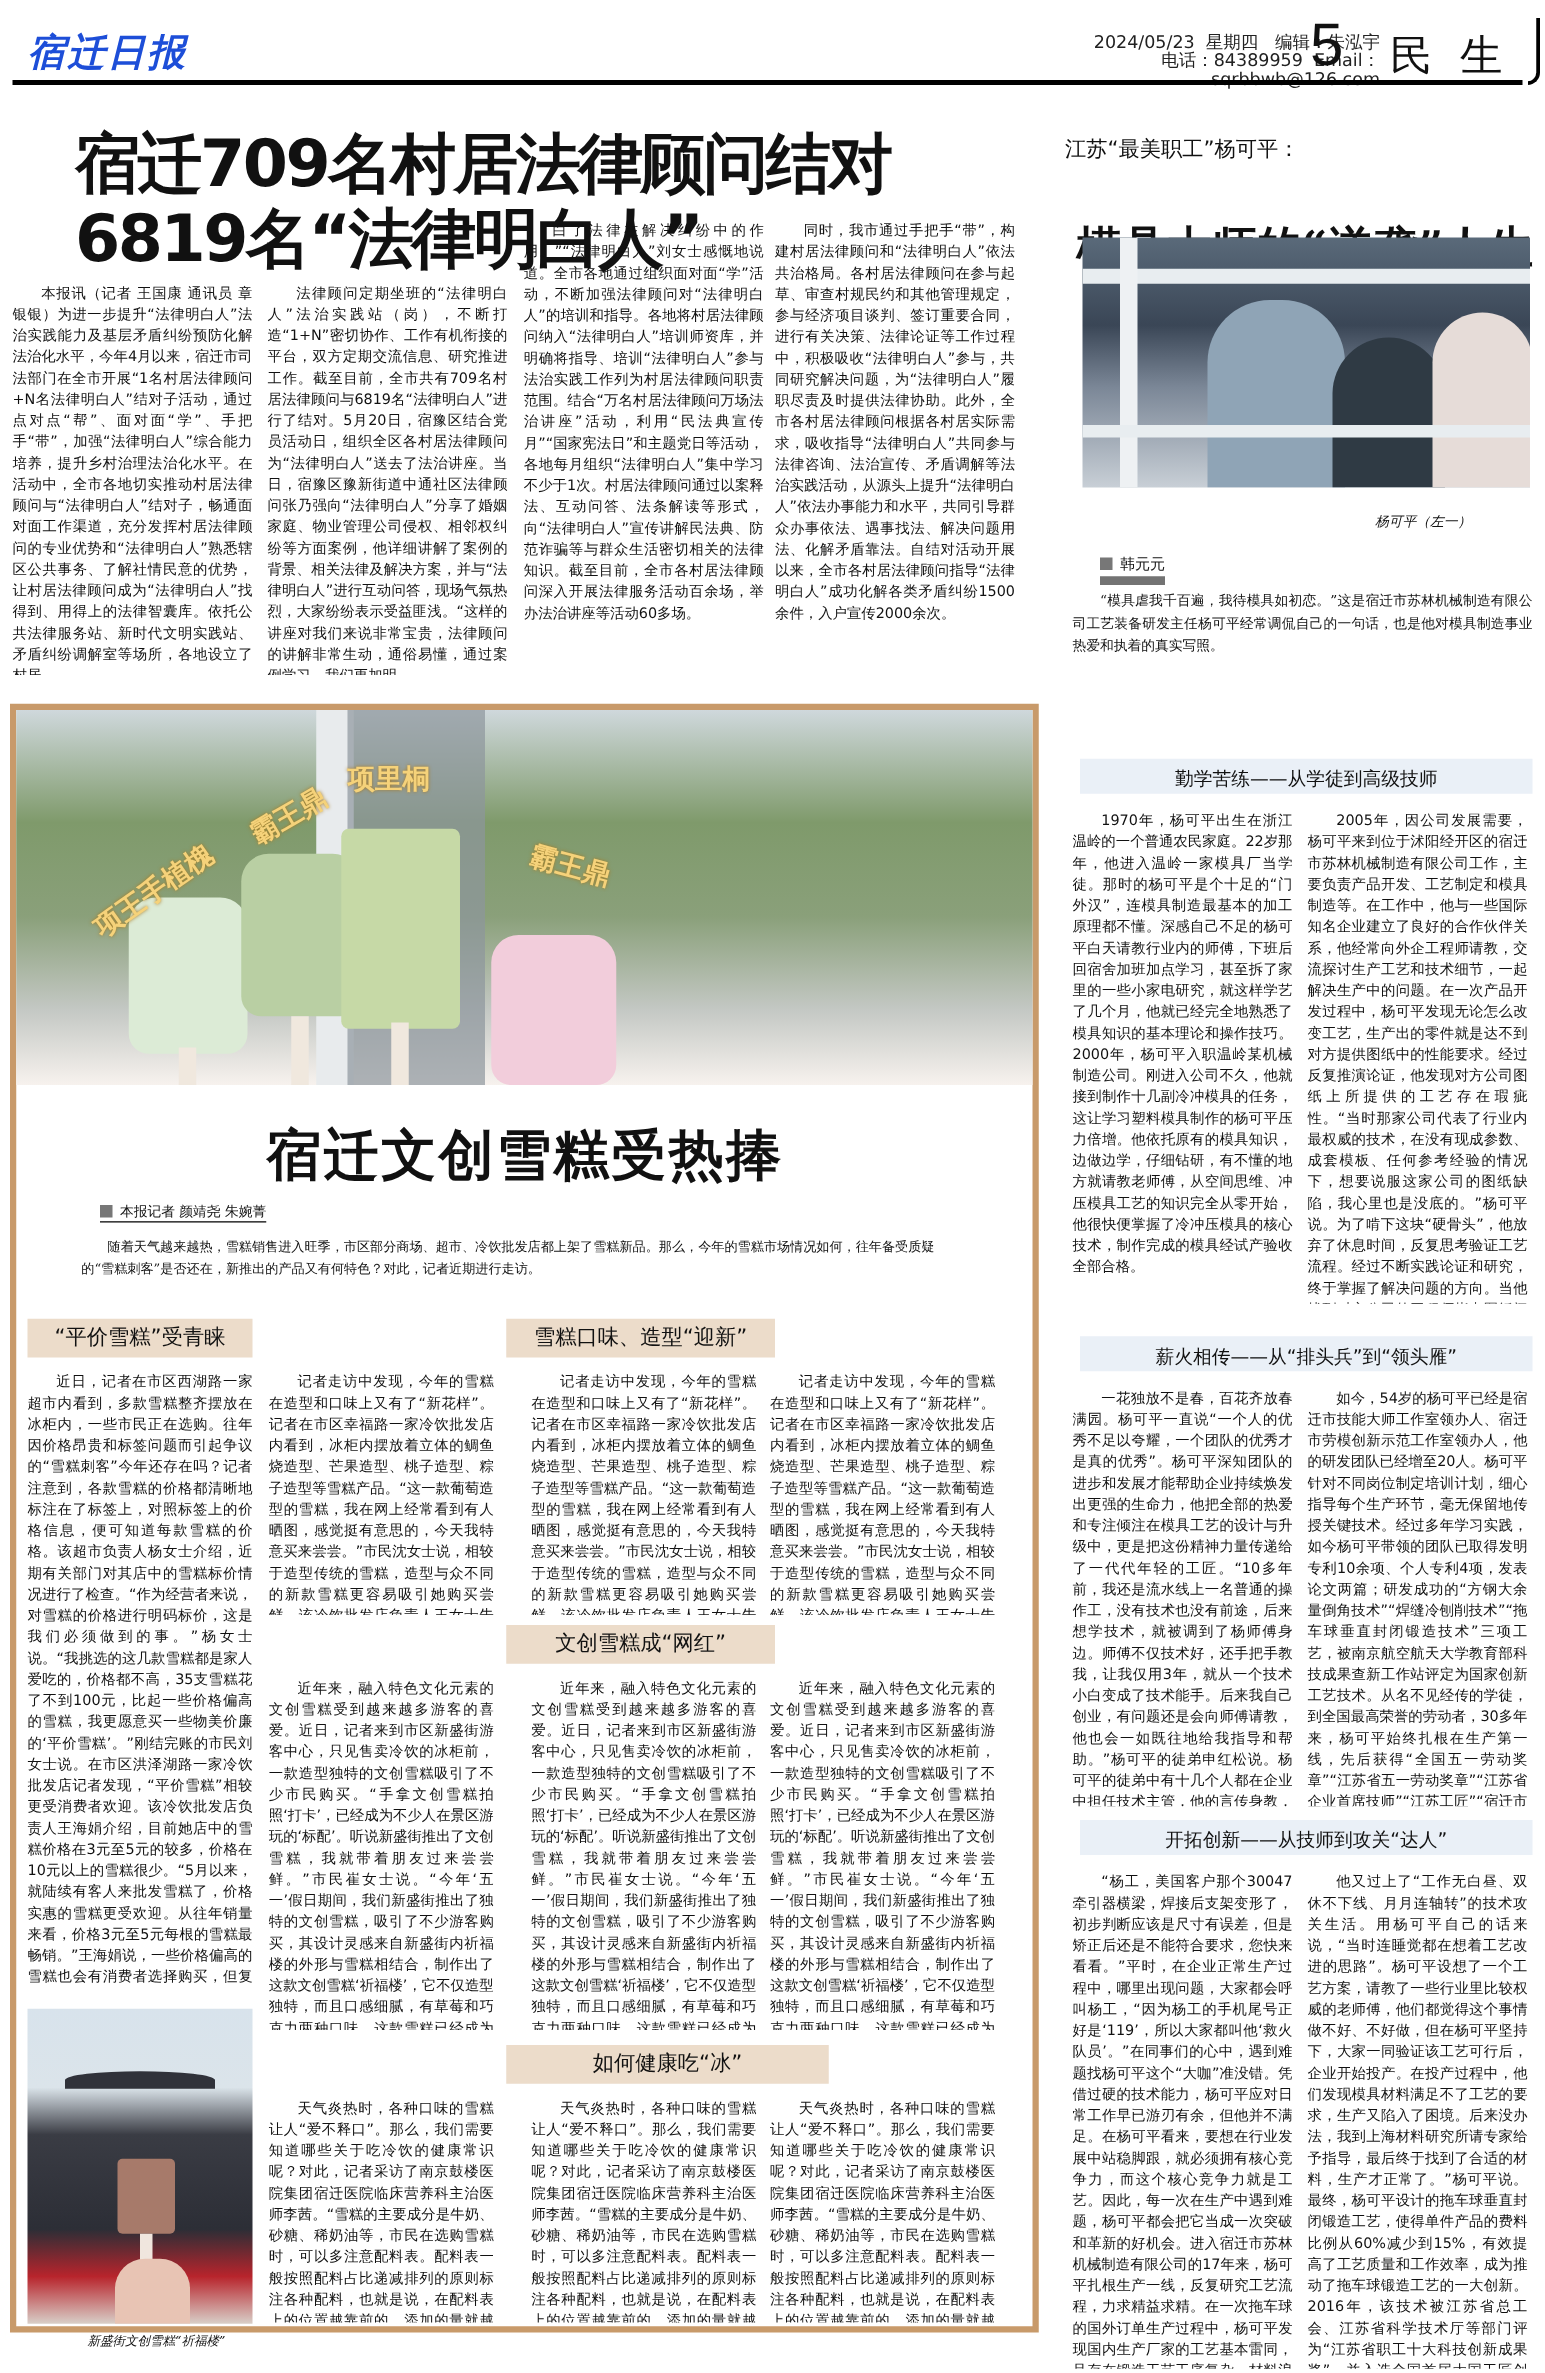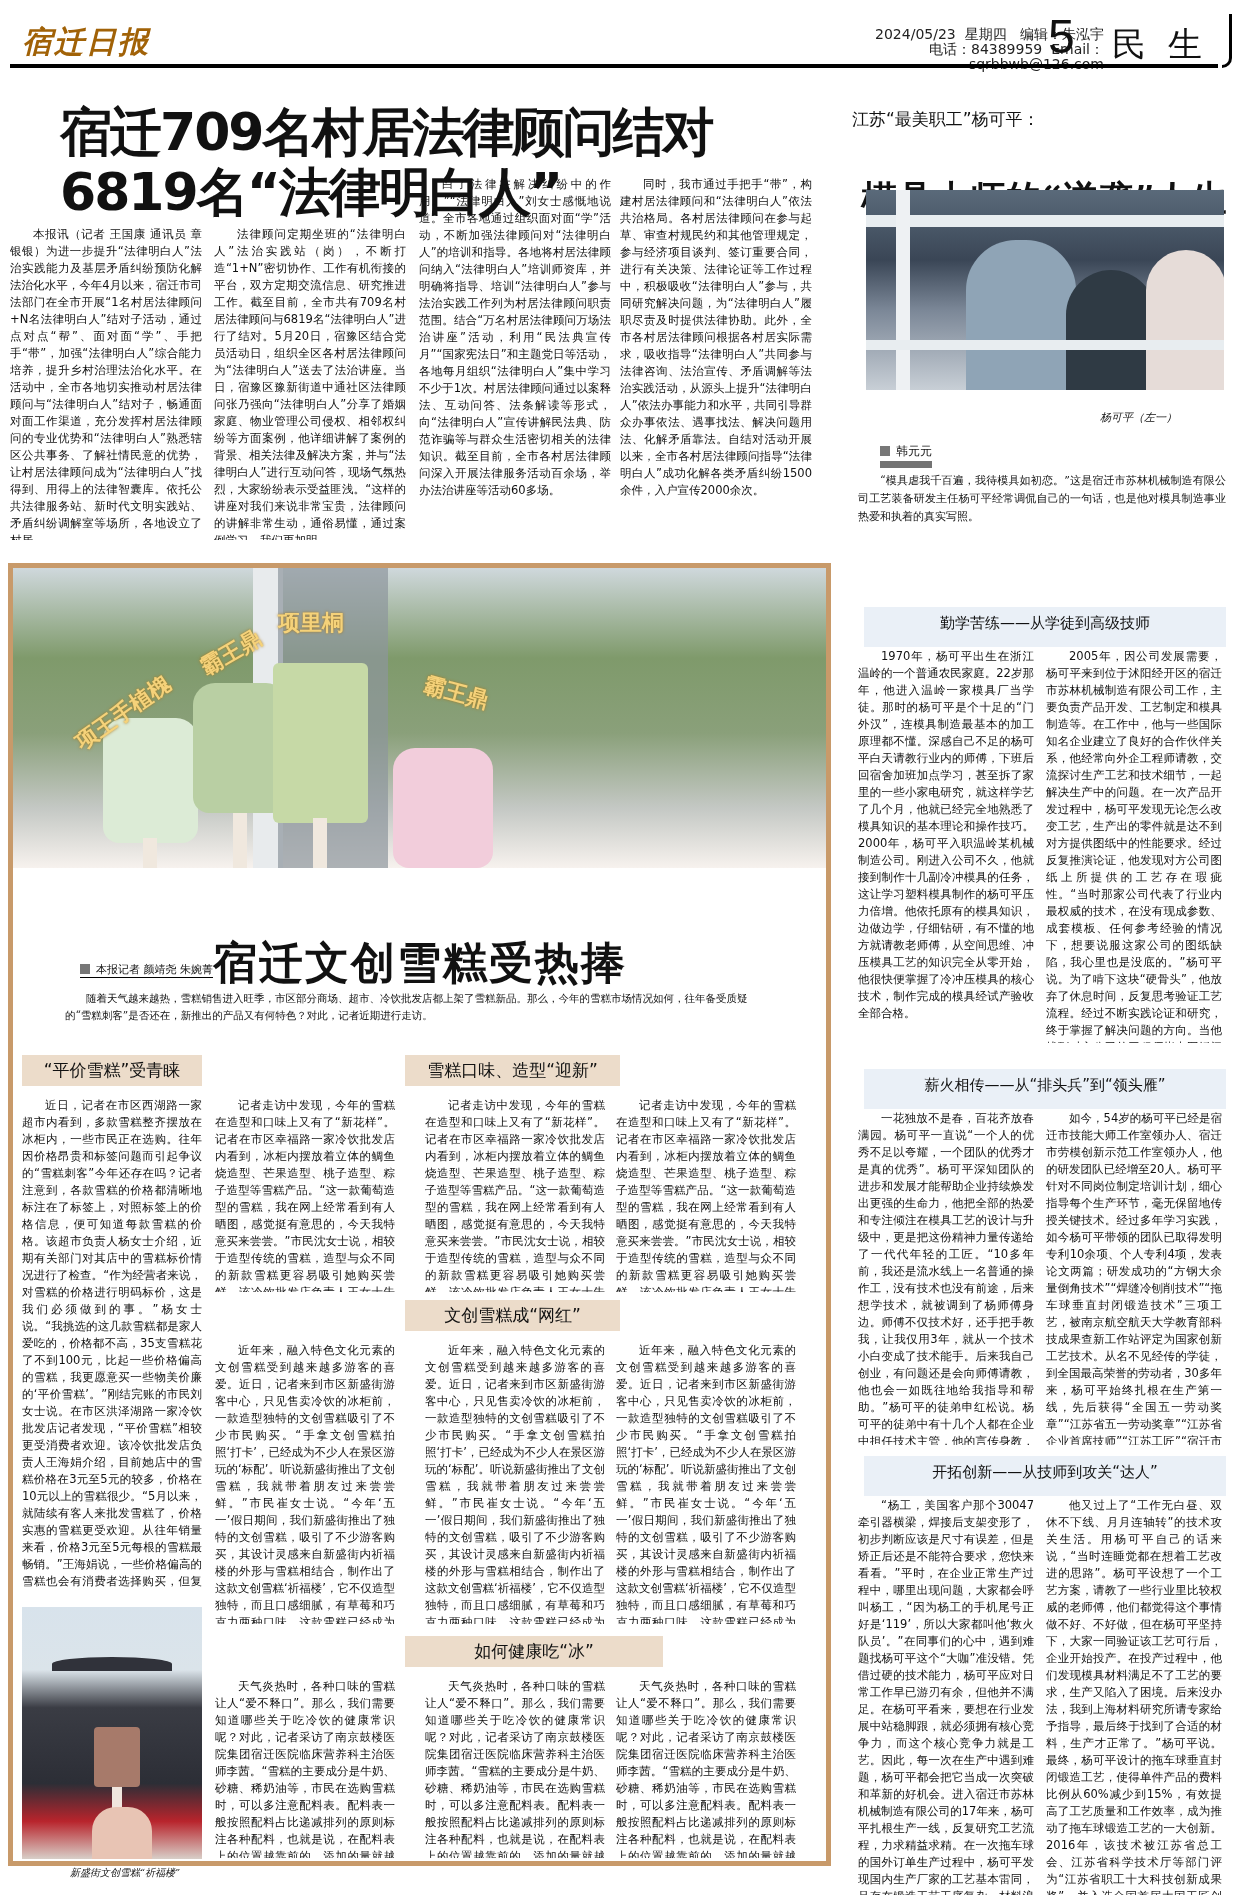--- a/index.html
+++ b/index.html
@@ -1,18 +1,18 @@
 <!DOCTYPE html>
 <html><head>
 <meta charset="utf-8">
 <style>
   * { box-sizing: border-box; margin: 0; padding: 0; }
   body { width: 1236px; height: 1898px; background: #fff; font-family: "DejaVu Sans", sans-serif; color: #111; position: relative; overflow: hidden; }
   .abs { position: absolute; }
-  .masthead-logo { left: 22px; top: 22px; font-family: "DejaVu Serif", serif; font-size: 30px; font-weight: bold; color: #a16207; font-style: italic; letter-spacing: 2px; }
+  .masthead-logo { left: 22px; top: 22px; font-family: "DejaVu Serif", serif; font-size: 30px; font-weight: bold; color: #1d4ed8; font-style: italic; letter-spacing: 2px; }
   .head-rule { left: 10px; top: 64px; width: 1208px; height: 4px; background: #000; }
   .head-right-curve { left: 1222px; top: 14px; width: 10px; height: 54px; border-right: 3px solid #000; border-bottom: 3px solid #000; border-bottom-right-radius: 12px; }
   .head-meta { left: 804px; top: 27px; font-size: 14px; text-align: right; width: 300px; line-height: 15px; color: #222; }
   .page-num { left: 1048px; top: 12px; font-size: 48px; font-family: "Liberation Sans", sans-serif; line-height: 50px; }
   .page-sec { left: 1112px; top: 22px; font-size: 34px; font-family: "DejaVu Sans", sans-serif; letter-spacing: 22px; }
 
   .h1 { left: 60px; top: 102px; width: 760px; font-size: 52px; font-weight: bold; line-height: 60px; font-family: "DejaVu Sans", sans-serif; letter-spacing: -2px; }
   .col { font-size: 11.5px; line-height: 17px; text-align: justify; text-indent: 2em; color: #111; }
 
   .kicker { left: 852px; top: 108px; font-size: 17px; }
@@ -23,30 +23,30 @@
   .photo-r .p3 { position:absolute; left:280px; top:60px; width:80px; height:140px; border-radius: 40px 40px 0 0; background:#e6dcd8; }
   .photo-r .bar1 { position:absolute; left:0; top:25px; width:358px; height:12px; background:#e8edf0; }
   .photo-r .bar2 { position:absolute; left:0; top:150px; width:358px; height:10px; background:#e8edf0; }
   .photo-r .post { position:absolute; left:30px; top:0; width:14px; height:200px; background:#eef1f3; }
   .caption-r { left: 1100px; top: 410px; font-size: 11px; font-style: italic; font-family: "DejaVu Serif", serif; }
   .byline-r { left: 880px; top: 443px; font-size: 12px; border-bottom: 7px solid #737373; padding-bottom: 1px; }
   .byline-r .sq, .byline-m .sq { display:inline-block; width:10px; height:10px; background:#777; margin-right:6px; vertical-align:-1px; }
   .intro-r { left: 858px; top: 472px; width: 368px; font-size: 11px; line-height: 18px; font-family: "DejaVu Serif", serif; text-align: justify; }
   .intro-r p { text-indent: 2em; }
 
-  .sub-r { width: 362px; height: 40px; background: #eaf0f7; text-align: center; font-size: 15px; line-height: 32px; }
+  .sub-r { width: 362px; height: 28px; background: #eaf0f7; text-align: center; font-size: 15px; line-height: 32px; }
 
   .box { left: 8px; top: 563px; width: 823px; height: 1303px; border: 5px solid #c89a6a; }
   .photo-main { left: 13px; top: 568px; width: 813px; height: 300px; background: linear-gradient(180deg,#cfd8dc 0%,#7f9a6b 30%,#8aa07a 55%,#c4c8c4 80%,#f7f2ee 100%); overflow:hidden; }
   .pole { position:absolute; top:0; height:300px; background:#b9bfc4; }
   .pop { position:absolute; border-radius: 22px 22px 16px 16px; }
   .stick { position:absolute; width:14px; height:60px; background:#f0e8de; }
   .pop-label { position:absolute; font-family: "DejaVu Serif", serif; font-weight: bold; color:#f5d27a; font-size: 22px; text-shadow: 0 0 3px #a87a20; }
 
-  .h3 { left: 100px; top: 934px; width: 640px; text-align: center; font-family: "DejaVu Serif", serif; font-size: 44px; font-weight: bold; letter-spacing: 2px; }
+  .h3 { left: 100px; top: 895px; width: 640px; text-align: center; font-family: "DejaVu Serif", serif; font-size: 44px; font-weight: bold; letter-spacing: 2px; }
   .byline-m { left: 80px; top: 962px; font-size: 11px; border-bottom: 1px solid #000; }
   .intro-m { left: 65px; top: 990px; width: 700px; font-size: 10.5px; line-height: 17px; font-family: "DejaVu Serif", serif; }
   .intro-m p { text-indent: 2em; }
 
   .sub-m { height: 31px; background: #ecdcca; text-align: center; font-size: 17px; line-height: 31px; font-weight: 500; }
 
   .photo-tower { left: 22px; top: 1607px; width: 180px; height: 252px; background: linear-gradient(180deg,#d8e3ec 0%,#dbe4ea 25%,#3a3c44 40%,#2c2e36 70%,#b8242c 85%,#d8cfc8 100%); overflow:hidden; }
   .tower-roof { position:absolute; left:30px; top:50px; width:120px; height:14px; background:#30323a; border-radius: 50% 50% 0 0; }
   .tower-pop { position:absolute; left:72px; top:120px; width:46px; height:60px; background:#a77a6a; border-radius:4px; }
   .tower-stick { position:absolute; left:90px; top:180px; width:10px; height:40px; background:#f0e6de; }

